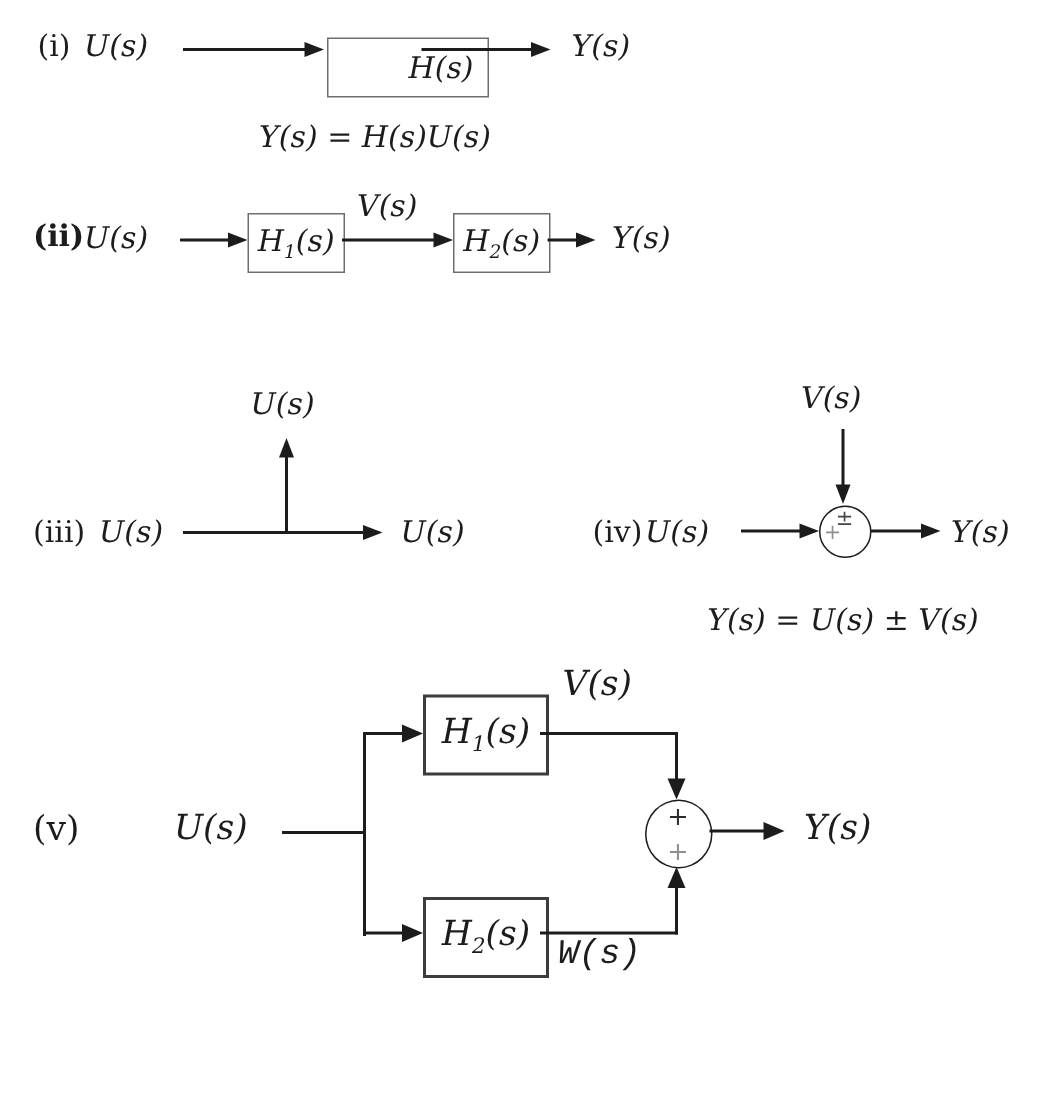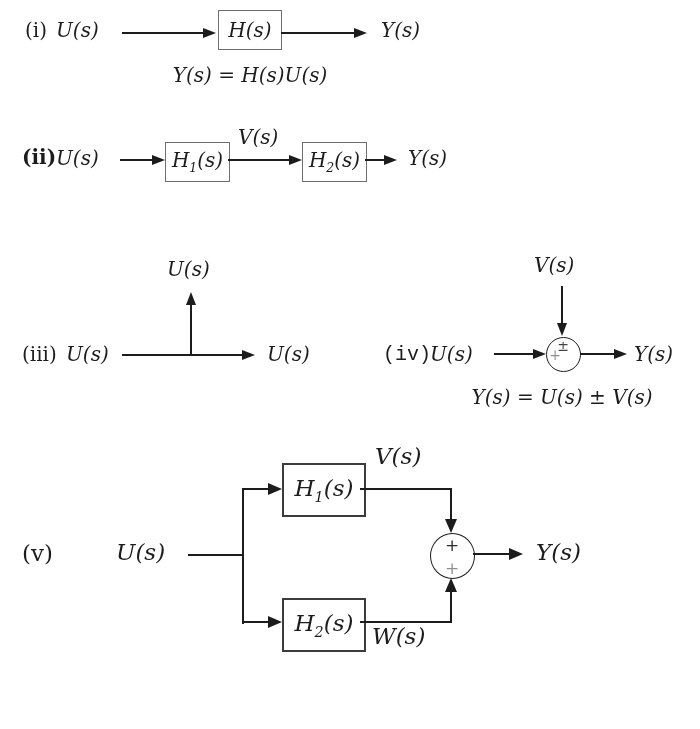--- a/index.html
+++ b/index.html
@@ -8,21 +8,21 @@
     position:relative; width:700px; height:729px; background:#ffffff;
     overflow:hidden;
     font-family:"DejaVu Serif", "Liberation Serif", serif;
   }
   .math {
     position:absolute; white-space:nowrap; font-style:italic;
     color:#1c1c1c; font-size:20px; line-height:1.15;
   }
   .rm { font-style:normal; }
   .big { font-size:23px; }
-  .eq { text-align:center; }
+  .eq { text-align:center;margin-top:16px; }
   sub { font-size:62%; font-style:italic; }
   .wire-h { position:absolute; height:2px; background:#1c1c1c; }
   .wire-v { position:absolute; width:2px; background:#1c1c1c; }
   .head-r { position:absolute; width:0; height:0;
     border-left:13px solid #1c1c1c; border-top:5px solid transparent; border-bottom:5px solid transparent; }
   .head-u { position:absolute; width:0; height:0;
     border-bottom:13px solid #1c1c1c; border-left:5px solid transparent; border-right:5px solid transparent; }
   .head-d { position:absolute; width:0; height:0;
     border-top:13px solid #1c1c1c; border-left:5px solid transparent; border-right:5px solid transparent; }
   .head-r.lg { border-left-width:14px; border-top-width:6px; border-bottom-width:6px; }
@@ -40,21 +40,21 @@
 </style>
 </head>
 <body>
 
 <div id="canvas">
 
   <div class="math rm" style="left:25px; top:19px;">(i)</div>
   <div class="math" style="left:56px; top:19px;">U(s)</div>
   <div class="wire-h" style="left:122px; top:32px; width:83px;"></div>
   <div class="head-r" style="left:203px; top:28px;"></div>
-  <div class="blk" style="left:218px; top:10px; width:62px; height:38px;">
+  <div class="blk" style="left:218px; top:25px; width:62px; height:38px;padding-left:44px;">
     <span class="math">H(s)</span>
   </div>
   <div class="wire-h" style="left:281px; top:32px; width:74px;"></div>
   <div class="head-r" style="left:354px; top:28px;"></div>
   <div class="math" style="left:381px; top:19px;">Y(s)</div>
   <div class="math eq" style="left:90px; top:64px; width:320px;">Y(s) = H(s)U(s)</div>
 
   <div class="math rm" style="left:22px; top:146px;font-weight:bold;">(ii)</div>
   <div class="math" style="left:56px; top:147px;">U(s)</div>
   <div class="wire-h" style="left:120px; top:159px; width:34px;"></div>
@@ -77,21 +77,21 @@
   <div class="wire-v" style="left:190px; top:304px; height:52px;"></div>
   <div class="math rm" style="left:22px; top:343px;">(iii)</div>
   <div class="math" style="left:66px; top:343px;">U(s)</div>
   <div class="wire-h" style="left:122px; top:354px; width:121px;"></div>
   <div class="head-r" style="left:242px; top:350px;"></div>
   <div class="math" style="left:267px; top:343px;">U(s)</div>
 
   <div class="math" style="left:534px; top:254px;">V(s)</div>
   <div class="wire-v" style="left:561px; top:286px; height:39px;"></div>
   <div class="head-d" style="left:557px; top:323px;"></div>
-  <div class="math rm" style="left:383px; top:343px;font-family:Liberation Mono, monospace;">(iv)</div>
+  <div class="math rm" style="left:395px; top:343px;">(iv)</div>
   <div class="math" style="left:430px; top:343px;">U(s)</div>
   <div class="wire-h" style="left:494px; top:353px; width:41px;"></div>
   <div class="head-r" style="left:533px; top:349px;"></div>
   <div class="sum" style="left:546px; top:337px; width:33px; height:33px;"></div>
   <div class="sum-sign" style="left:546px; top:339px; width:34px; font-size:14px; color:#444444;">±</div>
   <div class="sum-sign" style="left:549px; top:348px; width:12px; font-size:14px; color:#8f8f8f;">+</div>
   <div class="wire-h" style="left:580px; top:353px; width:35px;"></div>
   <div class="head-r" style="left:614px; top:349px;"></div>
   <div class="math" style="left:634px; top:343px;">Y(s)</div>
   <div class="math eq" style="left:432px; top:386px; width:260px;">Y(s) = U(s) ± V(s)</div>
@@ -109,21 +109,21 @@
   <div class="math big" style="left:375px; top:443px;">V(s)</div>
   <div class="wire-h" style="left:360px; top:488px; width:92px;"></div>
   <div class="wire-v" style="left:450px; top:488px; height:33px;"></div>
   <div class="head-d lg" style="left:445px; top:519px;"></div>
 
   <div class="wire-h" style="left:242px; top:621px; width:28px;"></div>
   <div class="head-r lg" style="left:268px; top:616px;"></div>
   <div class="blk blk-dark" style="left:282px; top:598px; width:80px; height:50px;">
     <span class="math big">H<sub>2</sub>(s)</span>
   </div>
-  <div class="math big" style="left:372px; top:623px;">W(s)</div>
+  <div class="math big" style="left:372px; top:623px;font-family:Liberation Mono, monospace;">W(s)</div>
   <div class="wire-h" style="left:360px; top:621px; width:92px;"></div>
   <div class="wire-v" style="left:450px; top:591px; height:32px;"></div>
   <div class="head-u lg" style="left:445px; top:578px;"></div>
 
   <div class="sum" style="left:430px; top:533px; width:43px; height:44px; border-width:1.8px;"></div>
   <div class="sum-sign" style="left:430px; top:537px; width:44px; font-size:17px; color:#2a2a2a;">+</div>
   <div class="sum-sign" style="left:430px; top:560px; width:44px; font-size:17px; color:#8f8f8f;">+</div>
   <div class="wire-h" style="left:473px; top:553px; width:38px;"></div>
   <div class="head-r lg" style="left:509px; top:548px;"></div>
   <div class="math big" style="left:536px; top:539px;">Y(s)</div>

